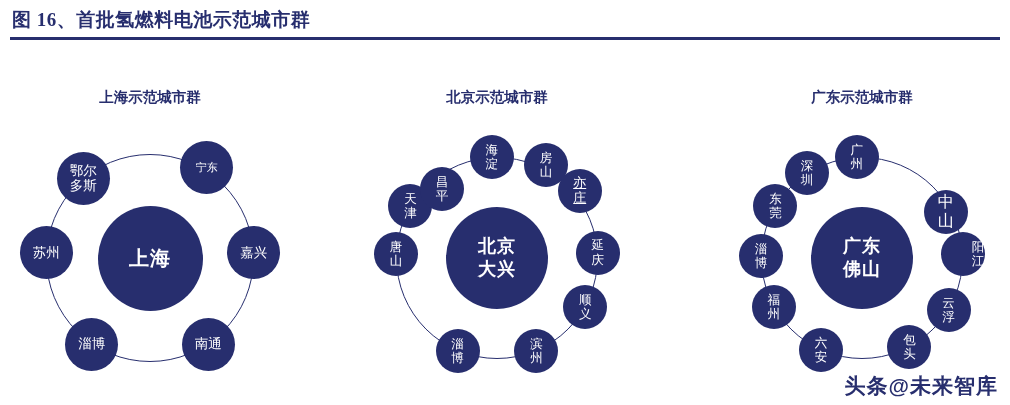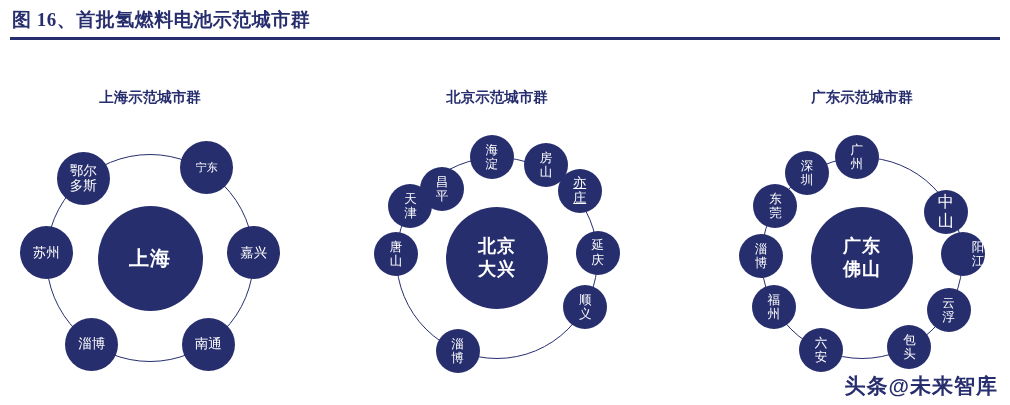--- a/index.html
+++ b/index.html
@@ -94,20 +94,23 @@
           </div>
           <div class="node sat-node" style="left: 210.734px; top: 49px; height: 44px; width: 44px; font-size: 13px; text-decoration: underline;">
             <span class="node-label" style="width: 1.1em;">亦庄</span>
           </div>
           <div class="node sat-node" style="left: 228.862px; top: 110.714px; height: 44px; width: 44px; font-size: 12.5px;">
             <span class="node-label" style="width: 1.1em;">延庆</span>
           </div>
           <div class="node sat-node" style="left: 216.337px; top: 164.966px; height: 44px; width: 44px; font-size: 12.5px;">
             <span class="node-label" style="width: 1.1em;">顺义</span>
           </div>
+          <div class="node sat-node" style="left: 167.464px; top: 208.971px; height: 44px; width: 44px; font-size: 12.5px;">
+            <span class="node-label" style="width: 1.1em;">滨州</span>
+          </div>
           <div class="node sat-node" style="left: 88.5362px; top: 208.971px; height: 44px; width: 44px; font-size: 12.5px;">
             <span class="node-label" style="width: 1.1em;">淄博</span>
           </div>
           <div class="node sat-node" style="left: 27.0615px; top: 112.475px; height: 44px; width: 44px; font-size: 12.5px;">
             <span class="node-label" style="width: 1.1em;">唐山</span>
           </div>
           <div class="node sat-node" style="left: 41.4261px; top: 63.9812px; height: 44px; width: 44px; font-size: 12.5px;">
             <span class="node-label" style="width: 1.1em;">天津</span>
           </div>
           <div class="node sat-node" style="left: 72.9915px; top: 31.2943px; height: 44px; width: 44px; font-size: 12.5px; margin-top: 16px;">

